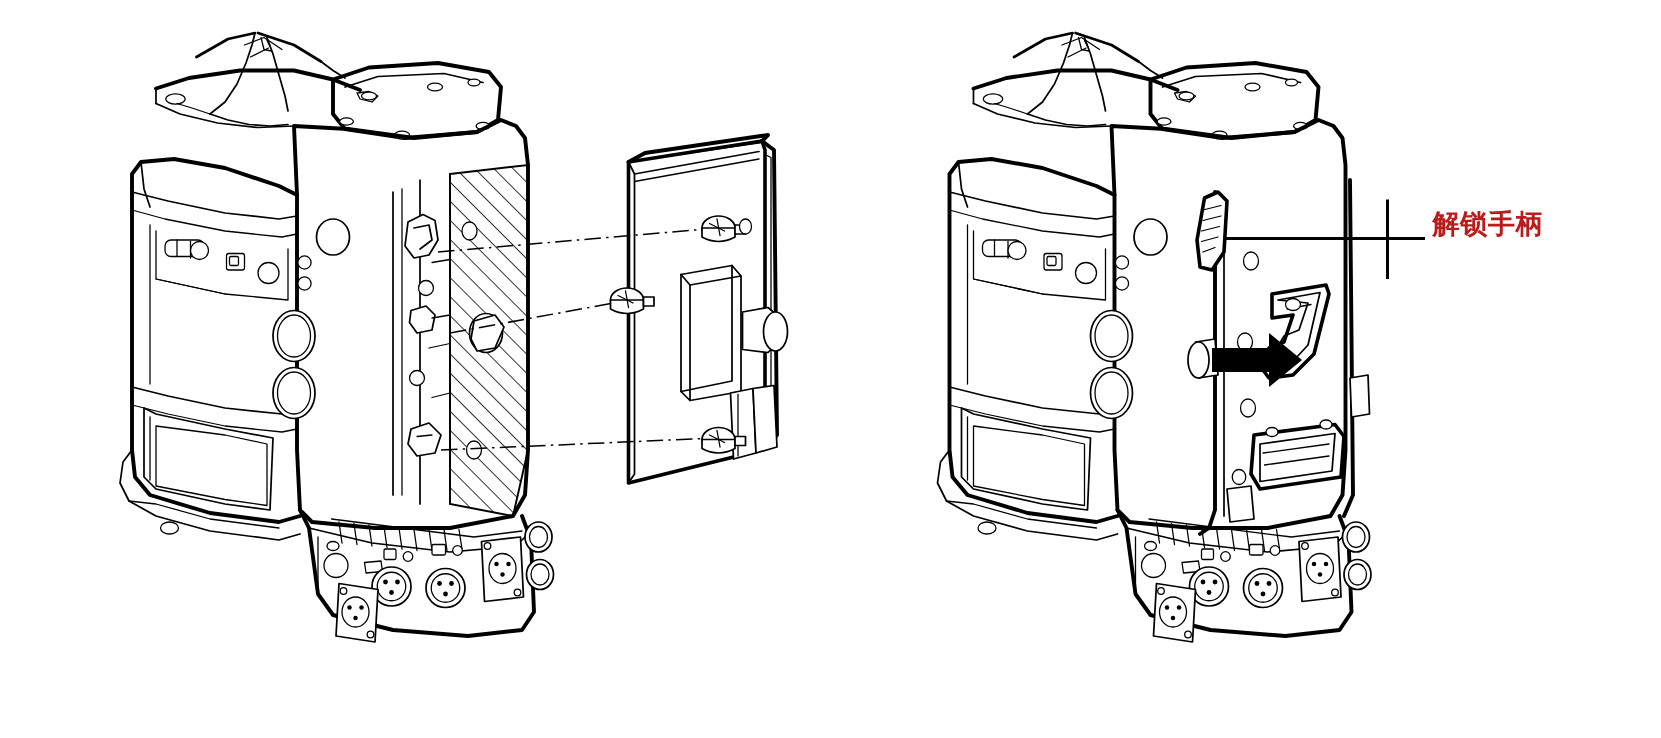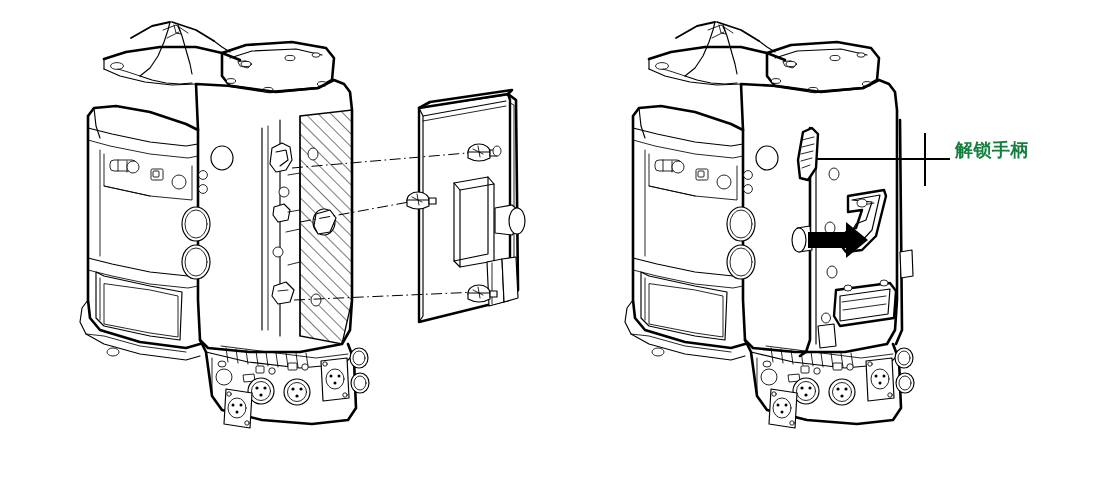--- a/index.html
+++ b/index.html
@@ -40,21 +40,21 @@
   .fk   { fill: #000000; stroke: none; }
   .chain{ fill: none; stroke: #000; stroke-width: 1.0;
           stroke-dasharray: 11 3.5 1.6 3.5; stroke-linecap: butt; }
   .leader { fill: none; stroke: #000; stroke-width: 2.0; stroke-linecap: butt; }
 
   .callout-label {
     position: absolute;
     font-family: "DejaVu Sans", "Liberation Sans", sans-serif;
     font-size: 18px;
     font-weight: bold;
-    color: #15803d;
+    color: #b91c1c;
     white-space: nowrap;
     letter-spacing: 0.5px;
     line-height: 1;
   }
 </style>
 </head>
 <body>
 
 <div id="figure-root">
 

